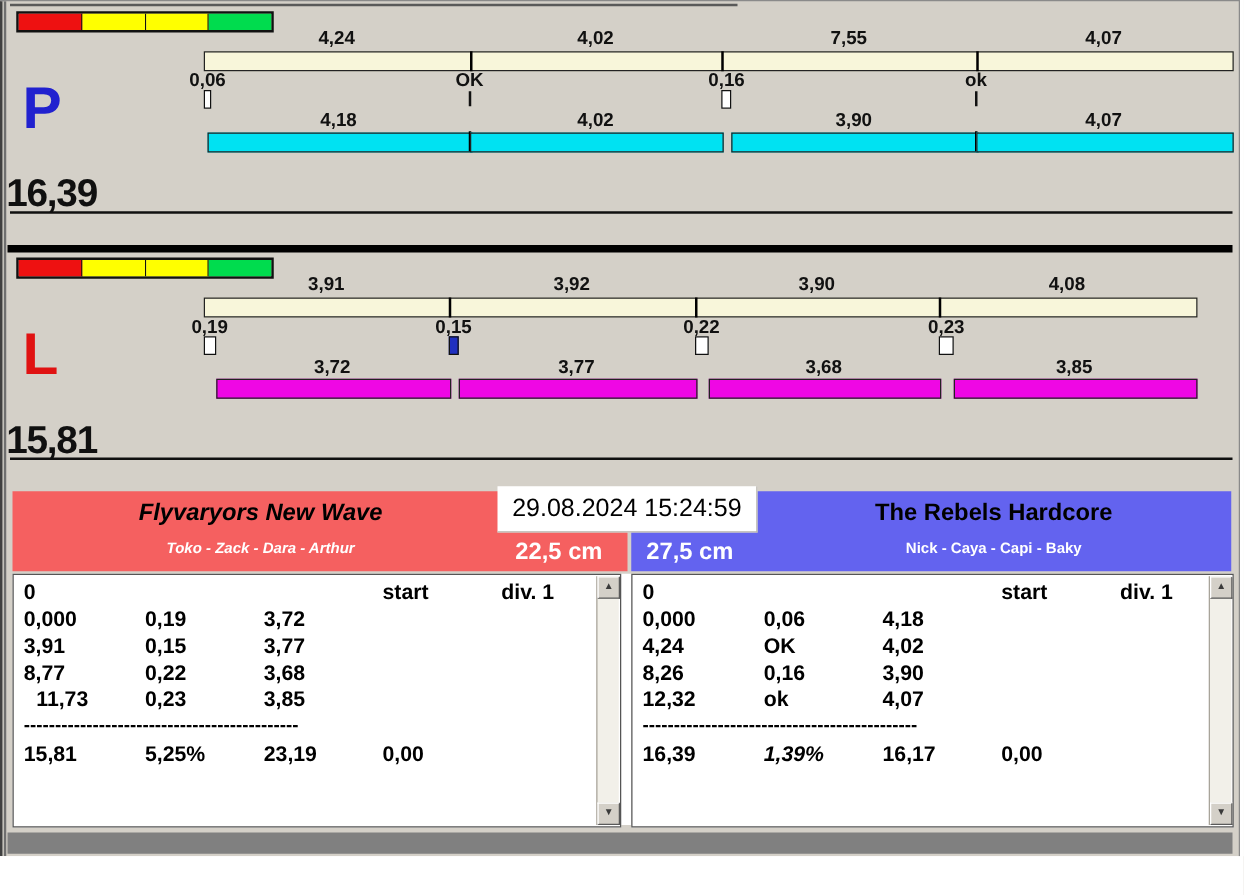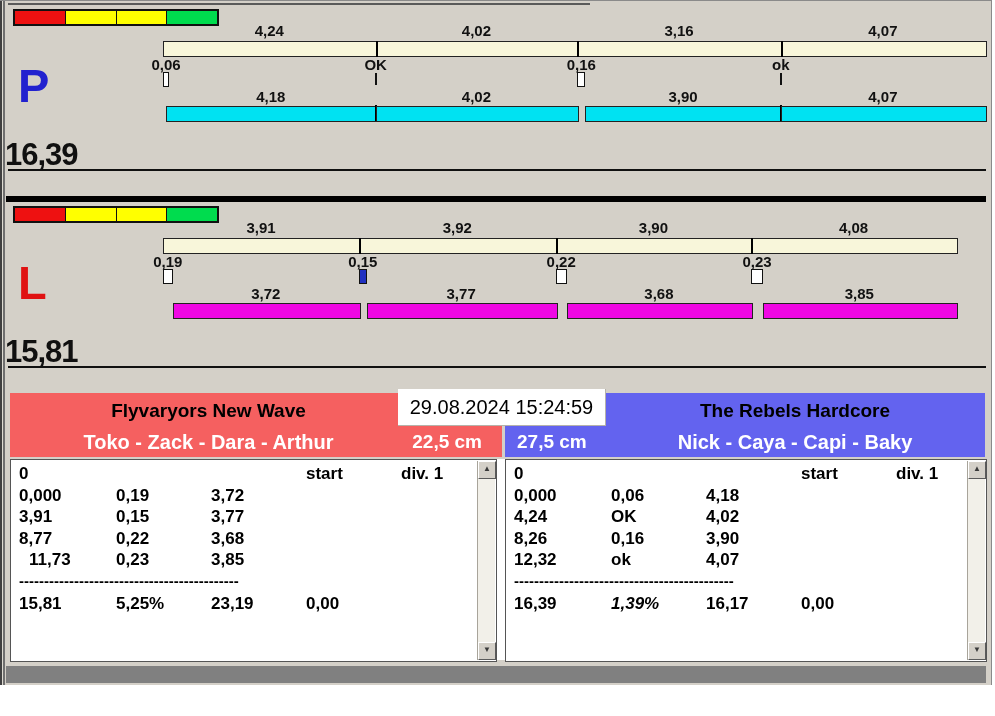--- a/index.html
+++ b/index.html
@@ -22,22 +22,22 @@
   .bar{position:absolute;height:14px;border:1px solid #222;}
   .bar-divider{position:absolute;top:-1px;width:2px;height:16px;background:#000;}
   .net-seg{position:absolute;height:14px;border:1px solid #222;}
   .fault-box{position:absolute;height:13px;border:1px solid #111;background:#fff;}
   .fault-tick{position:absolute;width:2px;height:12px;background:#111;}
   #bottom-section{position:absolute;top:388px;left:8px;width:978px;height:274px;}
   .team-header{position:absolute;top:4px;height:64px;}
   #team-header-left{left:2px;width:492px;}
   #team-header-right{left:497px;width:480px;}
   .team-name{font-size:19px;font-weight:bold;color:#000;text-align:center;padding-top:7px;}
-  .team-members{font-size:20px;font-weight:bold;color:#fff;text-align:center;padding-top:9px;}
-  #team-header-left .team-name,#team-header-left .team-members{margin-right:95px;}
+  .team-members{font-size:12px;font-weight:bold;color:#fff;text-align:center;padding-top:9px;}
+  #team-header-left .team-name,#team-header-left .team-members{margin-right:95px;font-style:italic;}
   #team-header-right .team-name,#team-header-right .team-members{margin-left:100px;}
   .cm-badge{position:absolute;top:38px;font-size:19px;font-weight:bold;color:#fff;white-space:nowrap;}
   #team-header-left .cm-badge{right:20px;}
   #team-header-right .cm-badge{left:12px;}
   #datetime-box{position:absolute;top:0px;left:390px;width:207px;height:36px;background:#fff;
     border-right:1px solid #b5b2aa;border-bottom:1px solid #b5b2aa;z-index:5;
     display:flex;align-items:center;justify-content:center;}
   #datetime-box span{font-size:20px;color:#000;white-space:nowrap;}
   .gap-strip{position:absolute;left:487px;top:70px;width:10px;height:201px;background:#fff;}
   .result-table{position:absolute;top:70px;height:201px;background:#fff;border:1px solid #555;}
@@ -70,21 +70,21 @@
         <div class="strip-seg" style="background: rgb(255, 255, 0);"></div>
         <div class="strip-seg" style="background: rgb(0, 220, 78);"></div>
       </div>
       <div class="bar" style="left: 155px; top: 35px; width: 821.958px; background: rgb(248, 246, 218);">
         <div class="bar-divider" style="left: 211.636px;"></div>
         <div class="bar-divider" style="left: 413.239px;"></div>
         <div class="bar-divider" style="left: 616.848px;"></div>
       </div>
       <div class="bar-label" style="left: 216.318px; top: 18px;">4,24</div>
       <div class="bar-label" style="left: 423.438px; top: 18px;">4,02</div>
-      <div class="bar-label" style="left: 626.043px; top: 18px;">3,16</div>
+      <div class="bar-label" style="left: 626.043px; top: 18px;">7,55</div>
       <div class="bar-label" style="left: 829.903px; top: 18px;">4,07</div>
       <div class="fault-label" style="left: 123px; top: 52px;">0,06</div>
       <div class="fault-box" style="left: 155px; top: 66px; width: 4px; background: rgb(255, 255, 255);"></div>
       <div class="fault-label" style="left: 332.636px; top: 52px;">OK</div>
       <div class="fault-tick" style="left: 366.636px; top: 67px;"></div>
       <div class="fault-label" style="left: 538.251px; top: 52px;">0,16</div>
       <div class="fault-box" style="left: 569.239px; top: 66px; width: 6.024px; background: rgb(255, 255, 255);"></div>
       <div class="fault-label" style="left: 737.848px; top: 52px;">ok</div>
       <div class="fault-tick" style="left: 771.848px; top: 67px;"></div>
       <div class="net-seg" style="left: 158.009px; top: 100px; width: 209.627px; background: rgb(0, 226, 242);"></div>

